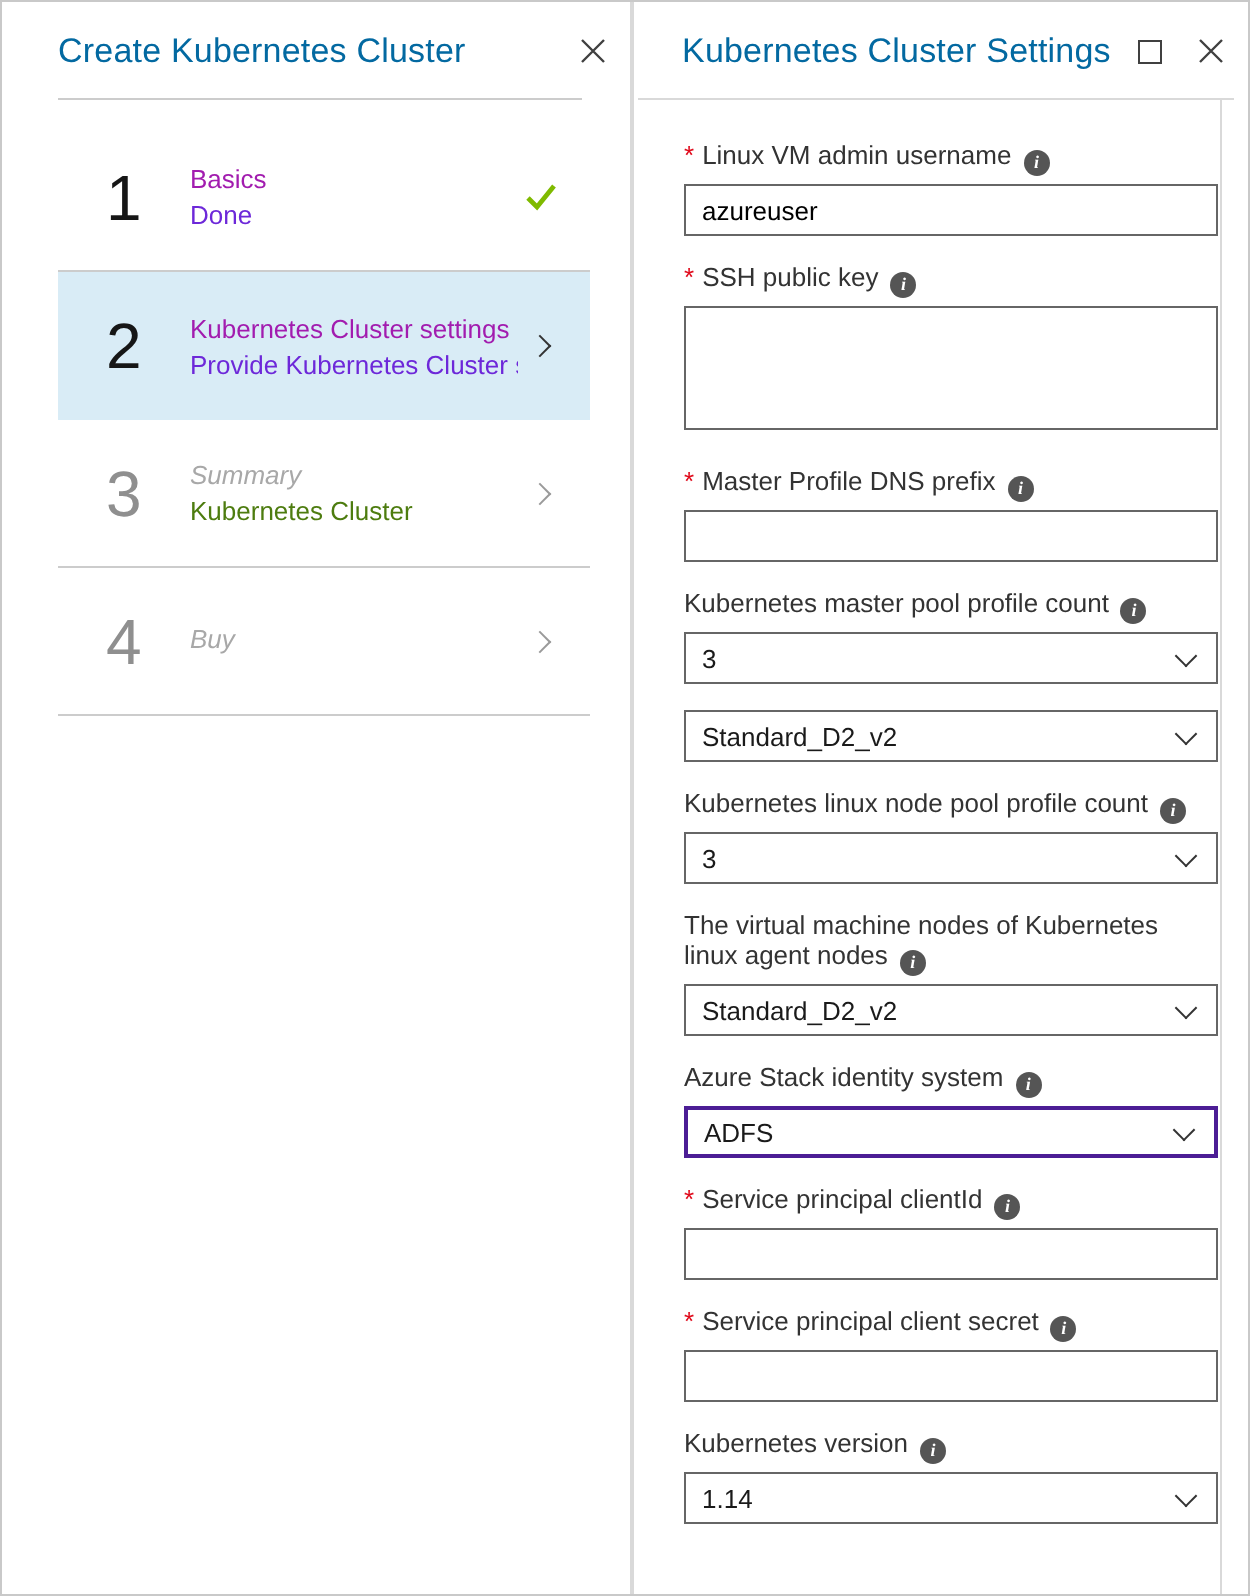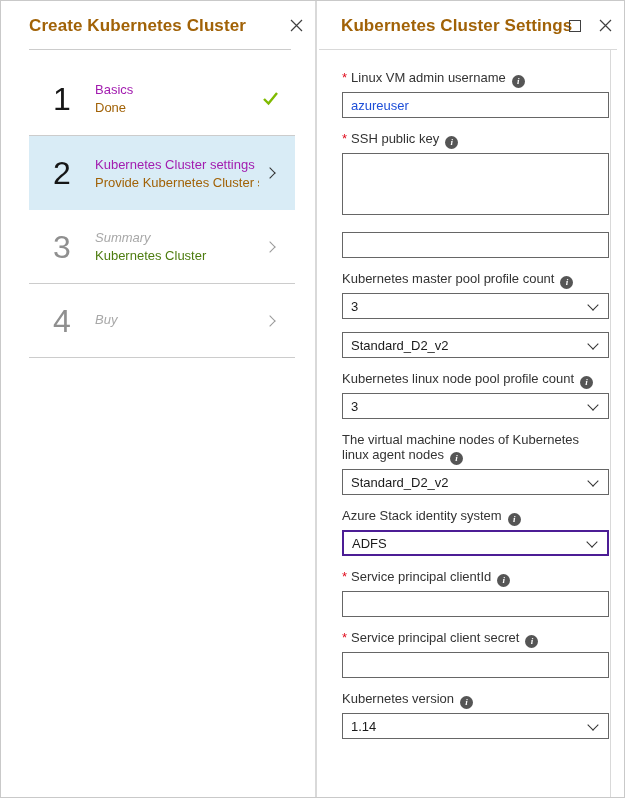--- a/index.html
+++ b/index.html
@@ -15,34 +15,34 @@
     position:absolute; left:0; top:0; width:316px; height:100%;
     background:#fff; border-right:2px solid #d9d9d9;
   }
   .panel-header {
     position:relative; height:49px; display:flex; align-items:center;
   }
   .panel-left .panel-header { padding-left:28px; }
   .panel-left .panel-header::after {
     content:""; position:absolute; left:28px; right:24px; bottom:0; height:1px; background:#ccc;
   }
-  .panel-title { font-size:17px; font-weight:700; color:#a16207; letter-spacing:.1px; }
+  .panel-title { font-size:17px; font-weight:400; color:#0369a1; letter-spacing:.1px; }
   .header-icons { position:absolute; right:10px; top:0; height:49px; display:flex; align-items:center; gap:12px; }
   .icon-btn { width:18px; height:18px; display:flex; align-items:center; justify-content:center; cursor:pointer; background:none; border:none; }
   .maximize-box { width:12px; height:12px; border:1px solid #404040; display:inline-block; }
 
   .steps { padding-top:12px; margin:0 20px 0 28px; }
   .step { display:flex; align-items:center; min-height:74px; padding:10px 14px 10px 24px; position:relative; cursor:pointer; }
   .step.bordered { border-bottom:1px solid #ccc; }
   .step.selected { background:#d9ecf6; }
   .step-number { font-size:32px; font-weight:400; color:#161616; width:34px; flex:none; line-height:1; }
   .step.disabled .step-number { color:#8f8f8f; }
   .step-text { flex:1; margin-left:8px; overflow:hidden; }
   .step-title { font-size:13px; color:#a21caf; white-space:nowrap; }
-  .step-sub { font-size:13px; color:#a16207; margin-top:3px; white-space:nowrap; overflow:hidden; }
+  .step-sub { font-size:13px; color:#6d28d9; margin-top:3px; white-space:nowrap; overflow:hidden; }
   .step.disabled .step-title { color:#a8a8a8;font-style:italic; }
   .step.disabled .step-sub { color:#4d7c0f; }
   .step-icon { flex:none; width:22px; display:flex; justify-content:center; align-items:center; }
   .chev-right { width:8px; height:8px; border-top:1px solid #333; border-right:1px solid #333; transform:rotate(45deg); display:inline-block; }
   .step.disabled .chev-right { border-color:#9a9a9a; }
 
   
   .panel-right { position:absolute; left:318px; top:0; right:0; height:100%; background:#fff; }
   .panel-right .panel-header { padding-left:22px; }
   .panel-right .panel-header::after {
@@ -54,21 +54,21 @@
   .field { margin-bottom:13px; width:267px; }
   .field-label { font-size:13px; color:#333; line-height:15px; margin-bottom:4px; }
   .req { color:#e00b1c; margin-right:4px; font-size:13px; }
   .info-icon {
     display:inline-block; width:13px; height:13px; border-radius:50%; background:#555;
     color:#fff; font-size:9px; line-height:13px; text-align:center; vertical-align:-2px;
     margin-left:6px; font-family:"Liberation Serif", serif; font-style:italic; font-weight:bold;
   }
   .text-input {
     width:100%; height:26px; border:1px solid #666; background:#fff;
-    font-family:"Liberation Sans", sans-serif; font-size:13px; color:#1d4ed8; padding:0 8px; outline:none;
+    font-family:"Liberation Sans", sans-serif; font-size:13px; color:#000000; padding:0 8px; outline:none;
   }
   .textarea { width:100%; height:62px; border:1px solid #666; resize:none; font-family:"Liberation Sans", sans-serif; font-size:13px; padding:4px 8px; outline:none; }
   .select {
     position:relative; width:100%; height:26px; border:1px solid #666; background:#fff;
     display:flex; align-items:center; padding:0 30px 0 8px; font-size:13px; color:#1a1a1a; cursor:pointer;
   }
   .select.focused { border:2px solid #4c1d95; }
   .chev-down {
     position:absolute; right:11px; top:7px; width:8px; height:8px;
     border-right:1px solid #333; border-bottom:1px solid #333; transform:rotate(45deg);
@@ -168,20 +168,23 @@
       </div>
 
       <div class="field">
         <div class="field-label">
           <span class="req">*</span><span>SSH public key</span><span class="info-icon">i</span>
         </div>
         <textarea class="textarea" style=""></textarea>
       </div>
 
       <div class="field">
+        <div class="field-label">
+          <span class="req">*</span><span>Master Profile DNS prefix</span><span class="info-icon">i</span>
+        </div>
         <input class="text-input" value="" style="">
       </div>
 
       <div class="field">
         <div class="field-label">
           <span>Kubernetes master pool profile count</span><span class="info-icon">i</span>
         </div>
         <div class="select">
           <span>3</span>
           <span class="chev-down"></span>

